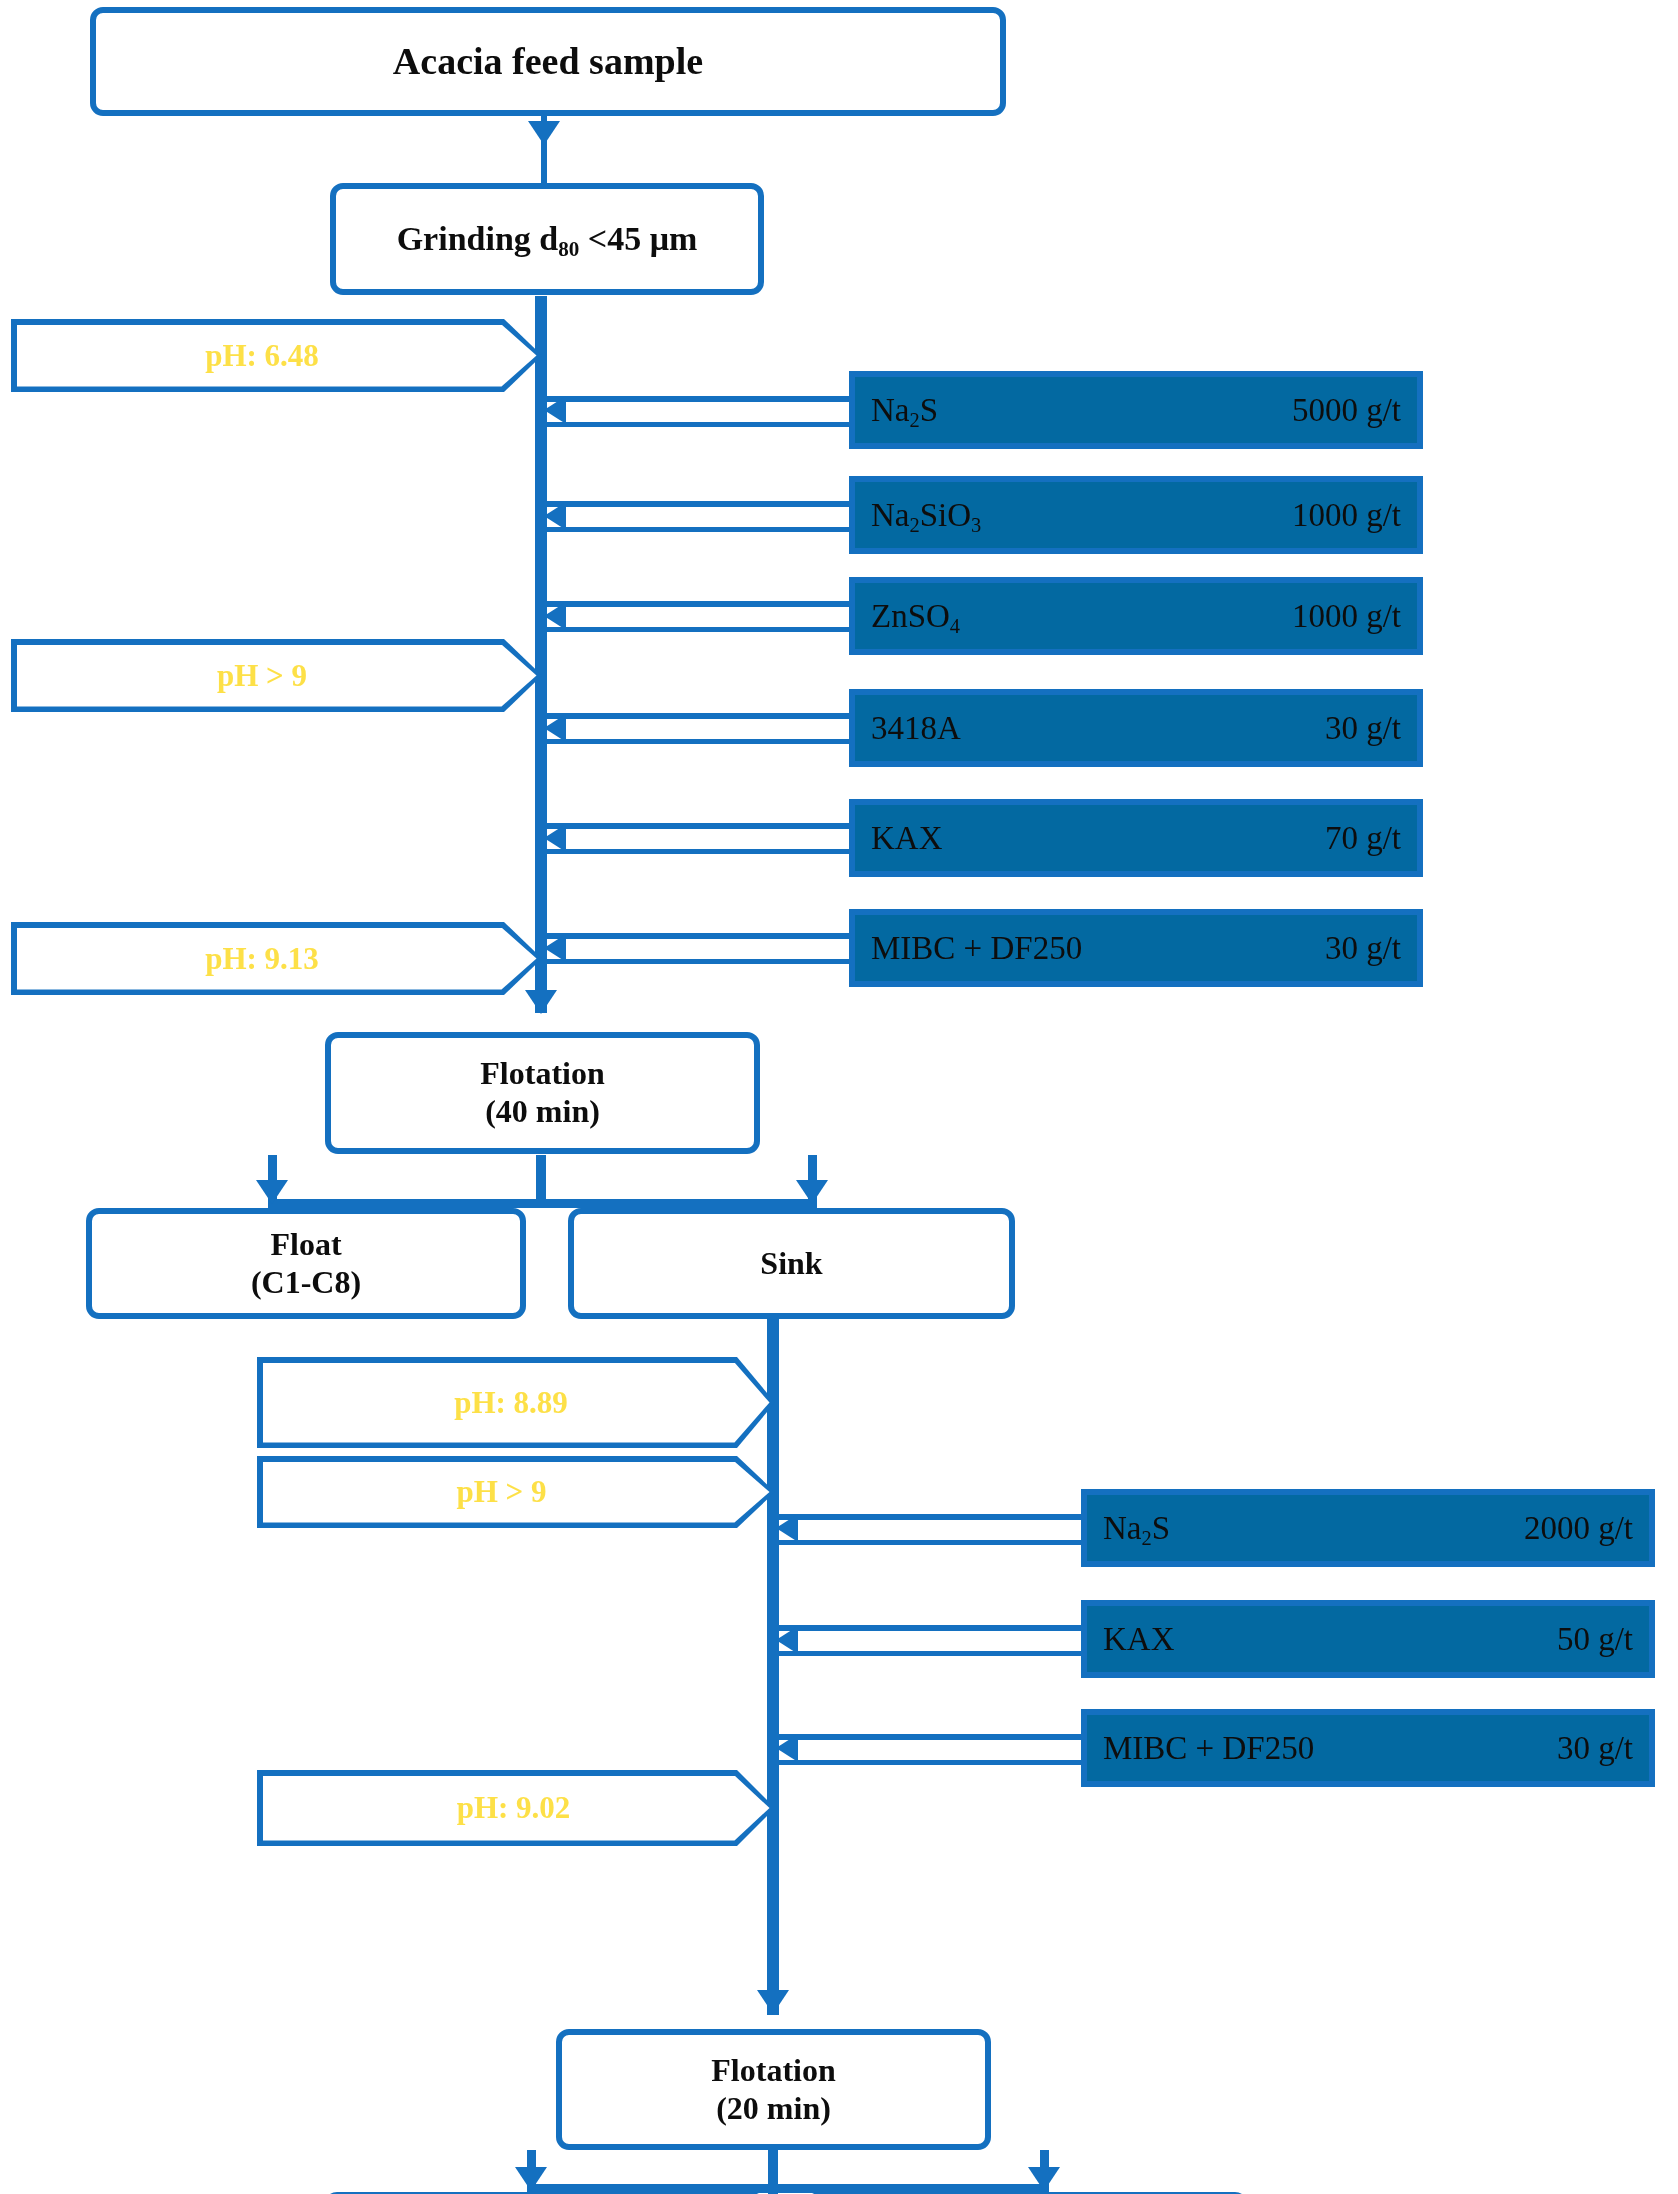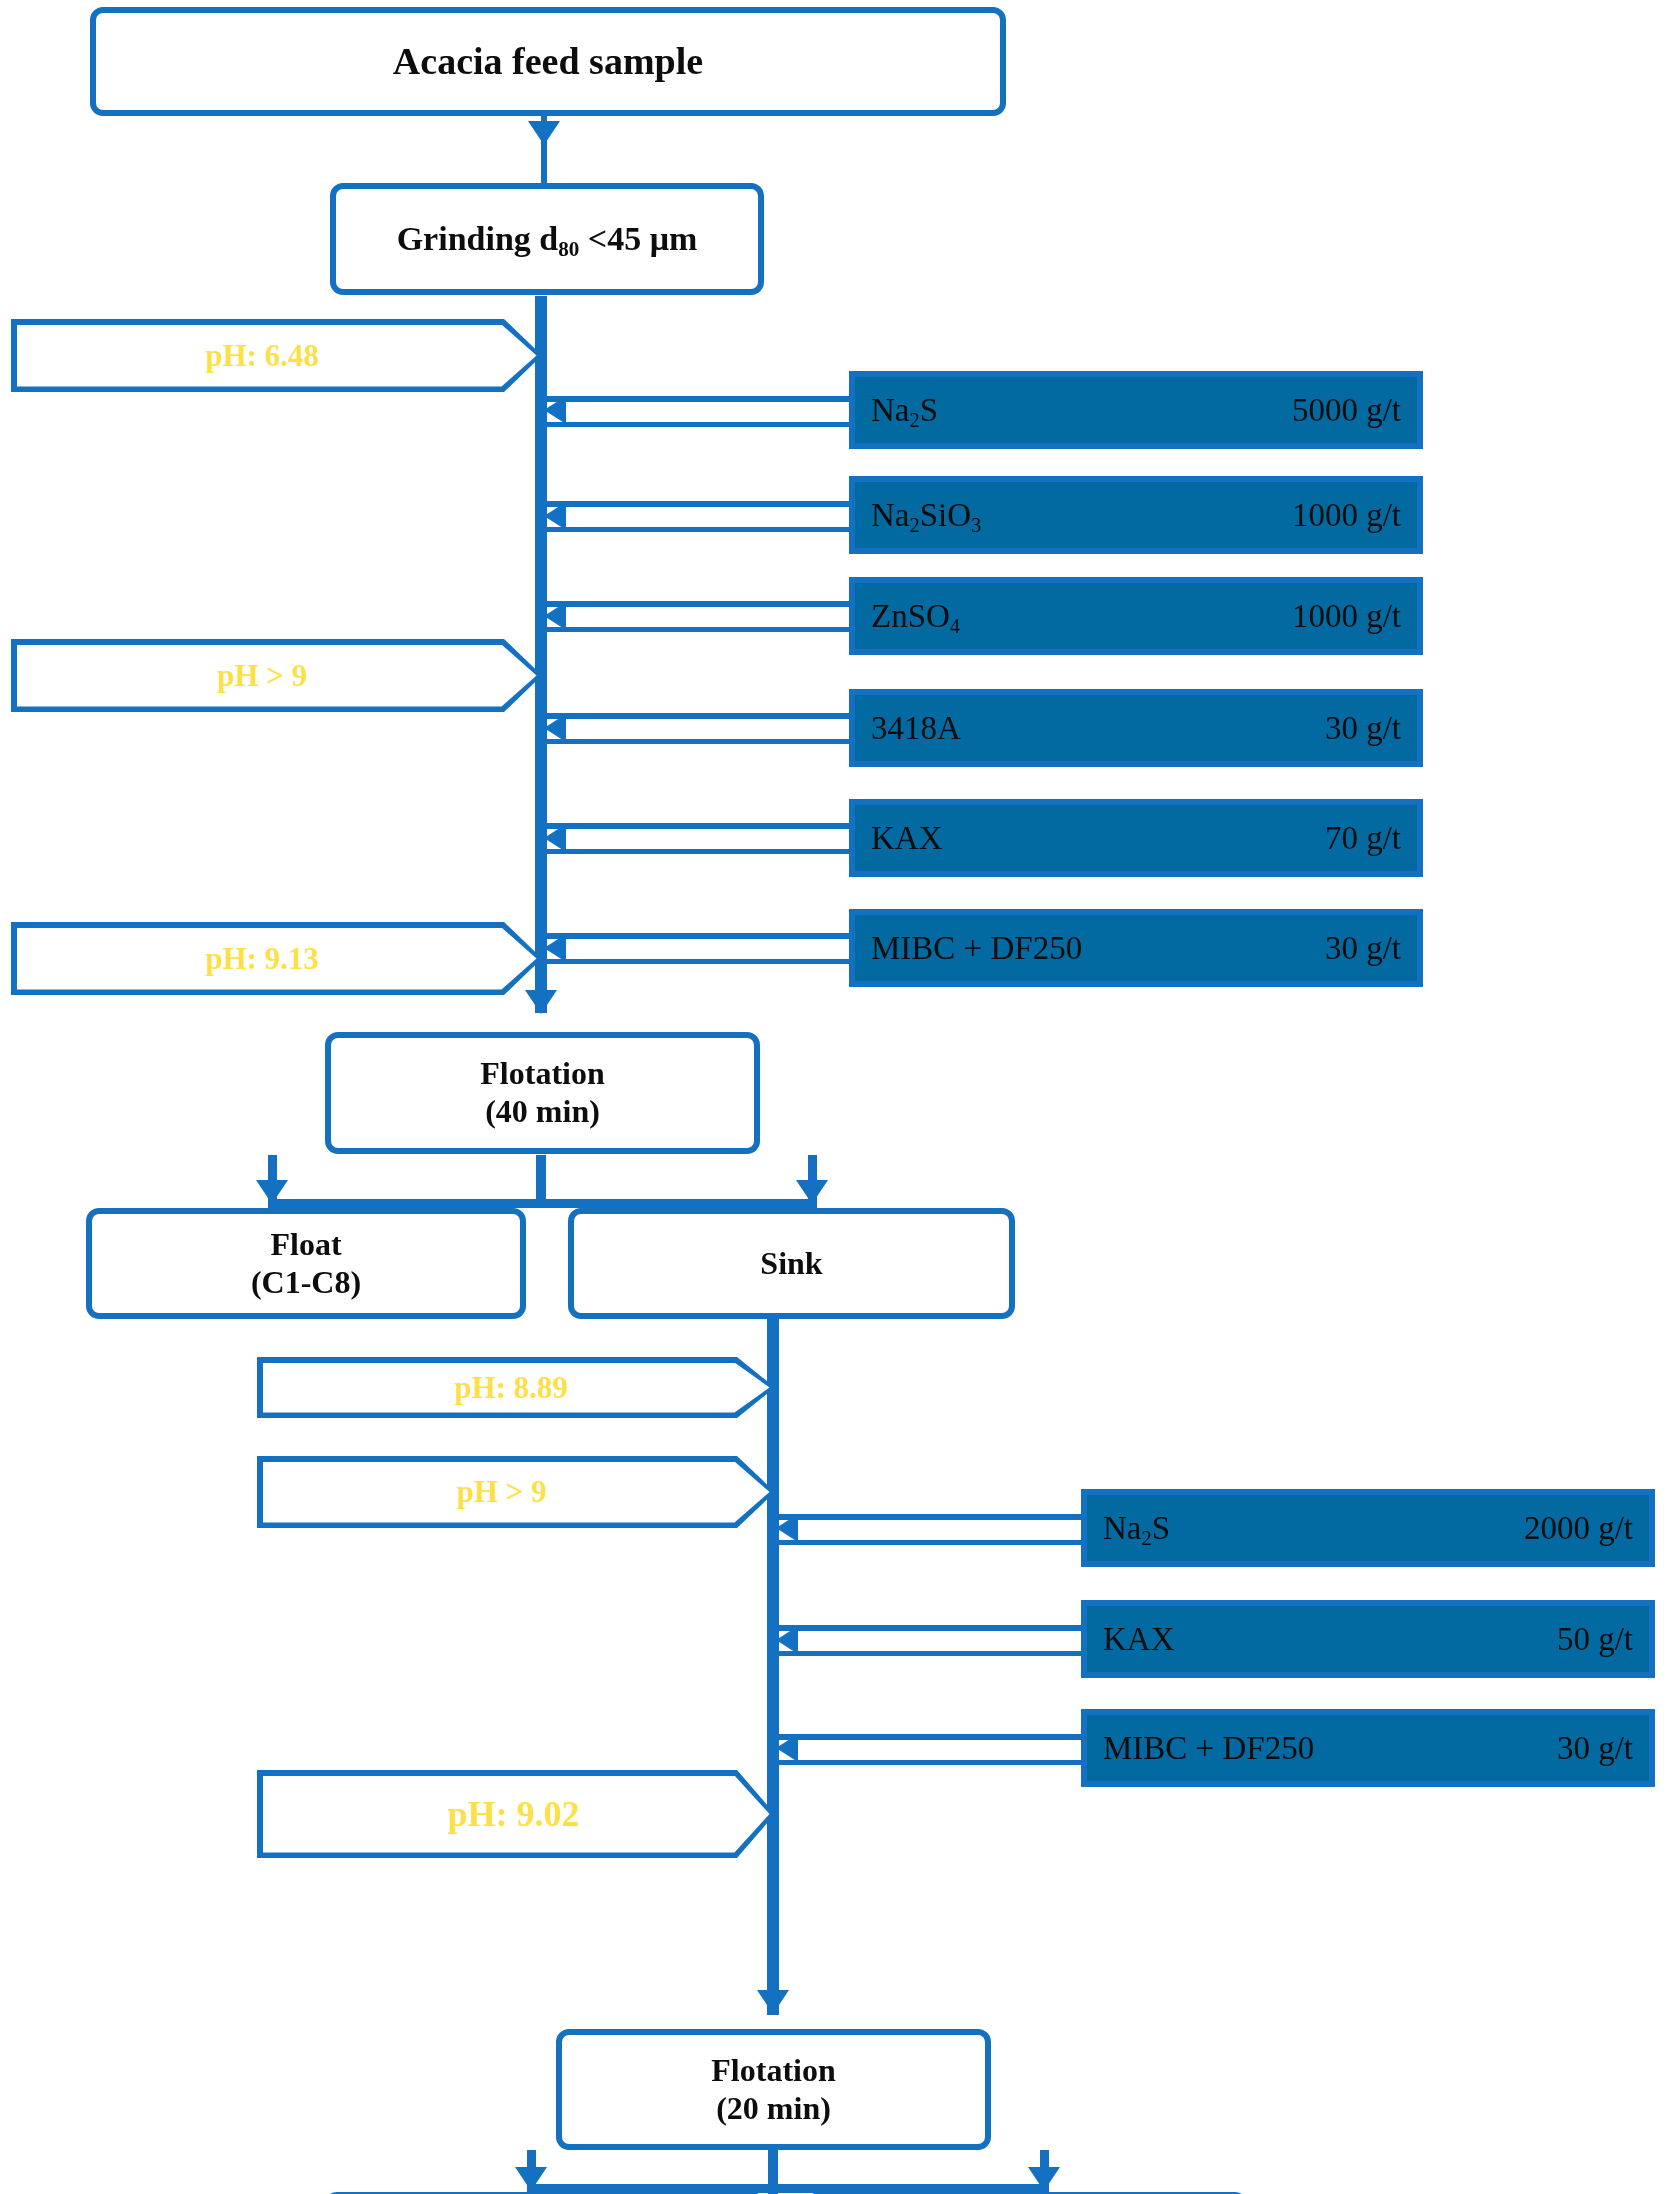--- a/index.html
+++ b/index.html
@@ -200,31 +200,31 @@
   </span>
 </div>
 
 <div class="node round" style="left:568px;top:1208px;width:447px;height:111px;font-size:32px;">
   <span class="lbl">Sink</span>
 </div>
 
 <div class="vline" style="left:767px;top:1319px;width:12.2px;height:696px;"></div>
 <div class="arrowdown" style="left:757px;top:1990px;"></div>
 
-<div class="pharrow" style="left:257px;top:1357px;width:518px;height:61px;font-size:31px;padding-left:19px;">
+<div class="pharrow" style="left:257px;top:1357px;width:518px;height:91px;font-size:31px;padding-left:19px;">
   <div class="inner"></div>
   <span class="phtxt">pH: 8.89</span>
 </div>
 
 <div class="pharrow" style="left:257px;top:1456px;width:518px;height:72px;font-size:31px;">
   <div class="inner"></div>
   <span class="phtxt">pH &gt; 9</span>
 </div>
 
-<div class="pharrow" style="left:257px;top:1770px;width:518px;height:88px;font-size:36px;padding-left:24px;">
+<div class="pharrow" style="left:257px;top:1770px;width:518px;height:76px;font-size:31px;padding-left:24px;">
   <div class="inner"></div>
   <span class="phtxt">pH: 9.02</span>
 </div>
 
 <div class="feed" style="left:779px;top:1514px;width:305px;height:31px;">
   <div class="r1"></div>
     <div class="r2"></div>
 </div>
 <div class="arrowleft" style="left:776px;top:1514px;"></div>
 <div class="reagent" style="left:1081px;top:1489px;width:574px;height:78px;font-size:33px;">

